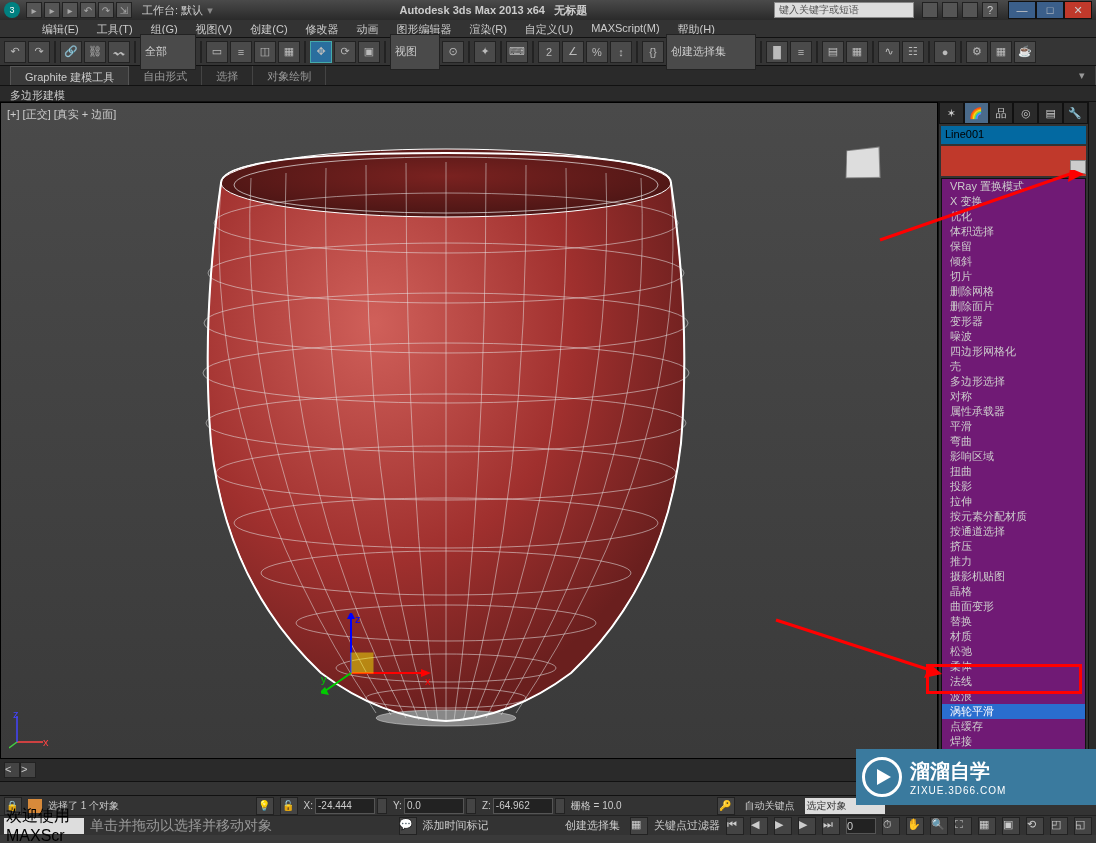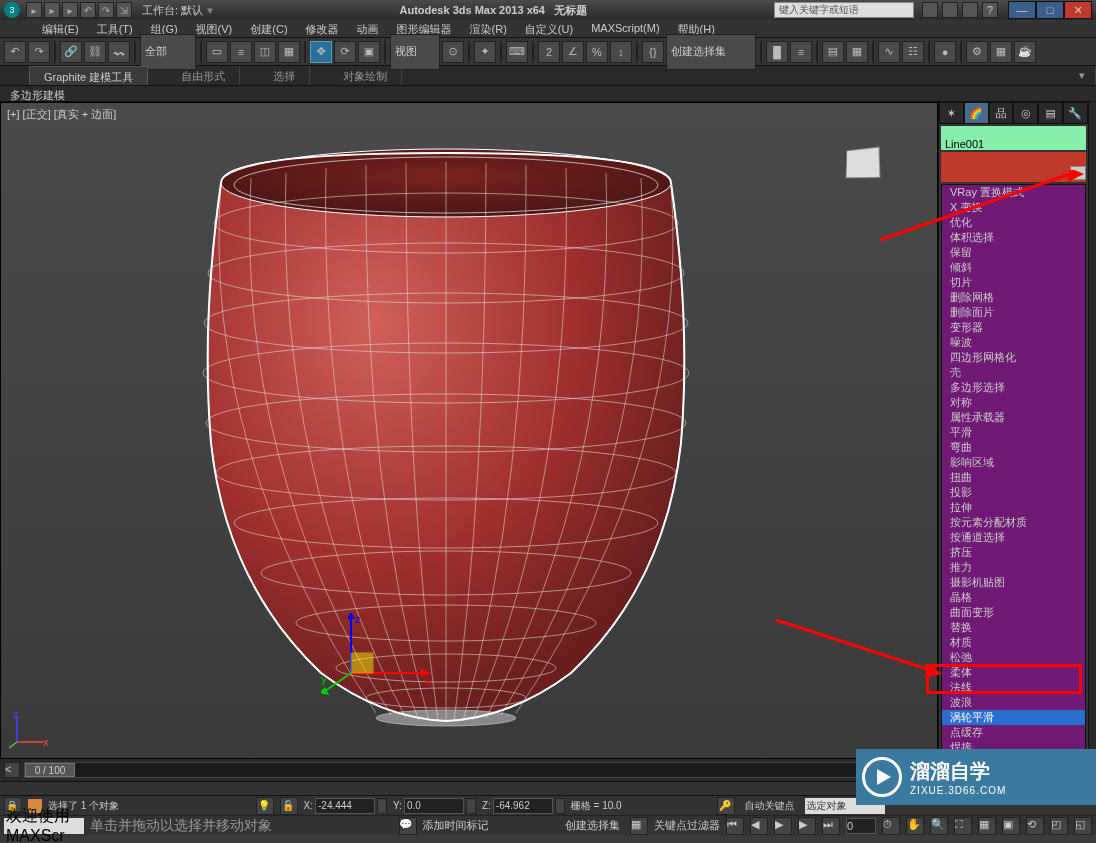--- a/index.html
+++ b/index.html
@@ -25,21 +25,21 @@
 
 
 .main-toolbar { height: 28px; background: #353535; display: flex; align-items: center; padding: 0 4px; gap: 2px; border-bottom:1px solid #111;}
 .main-toolbar .tbtn { width: 22px; height: 22px; background: #4a4a4a; border: 1px solid #222; display:flex;align-items:center;justify-content:center;font-size:11px;color:#bbb;}
 .main-toolbar .tbtn.active{background:#2a6e9e;border-color:#4aa;}
 .main-toolbar .dd { height: 36px; background: #4a4a4a; border: 1px solid #222; color:#ccc; padding:0 4px; display:flex;align-items:center;}
 .sep{width:2px;height:22px;background:#222;margin:0 2px;}
 
 
 .ribbon-tabs { height: 20px; background: #2a2a2a; display: flex; padding-left: 10px; border-bottom:1px solid #111;}
-.ribbon-tabs .rtab { padding: 3px 14px; color: #999; border-right:1px solid #444;margin-left:19px;}
+.ribbon-tabs .rtab { padding: 3px 14px; color: #999; border-right:1px solid #444;}
 .ribbon-tabs .rtab.active { background: #3a3a3a; color: #ccc; border:1px solid #555;border-bottom:none;}
 .ribbon-sub { height: 16px; background: #2a2a2a; color:#ccc; padding:2px 10px; border-bottom:1px solid #111;}
 
 
 .main-area { display: flex; height: 657px; background: #1a1a1a; }
 .viewport { flex: 1; position: relative; background: linear-gradient(#4a4a4a,#3a3a3a); border:1px solid #000;}
 .viewport-label { position: absolute; top: 4px; left: 6px; color: #ccc; font-size: 11px; }
 .viewcube { position: absolute; top: 40px; right: 50px; width: 50px; height: 40px; display:flex;align-items:center;justify-content:center;}
 .viewcube-inner{width:36px;height:30px;background:#ddd;border:1px solid #888;transform:perspective(100px) rotateX(10deg) rotateY(-20deg);}
 
@@ -47,21 +47,21 @@
 .cup svg { width: 100%; height: 100%; }
 
 .gizmo { position: absolute; left: 320px; top: 510px; }
 .world-axis { position: absolute; bottom: 8px; left: 8px; }
 
 
 .command-panel { width: 150px; background: #333; border-left:1px solid #111; display:flex;flex-direction:column;}
 .cp-tabs { height: 22px; display: flex; background:#2a2a2a;}
 .cp-tabs .ct { flex:1; height:22px; border:1px solid #111; display:flex;align-items:center;justify-content:center;font-size:11px;}
 .cp-tabs .ct.active{background:#4a6a8a;}
-.cp-name { height: 18px; background: #86efac; color: #000; padding: 12px 4px; margin:2px;}
+.cp-name { height: 18px; background: #0369a1; color: #000; padding: 2px 4px; margin:2px;}
 .cp-red { height: 30px; background: #c0392b; margin:0 2px 2px 2px; position:relative;}
 .cp-red .dd-btn{position:absolute;right:0;bottom:2px;width:16px;height:14px;background:#ccc;border:1px solid #888;}
 .mod-list { flex:1; background: #701a75; overflow-y:auto; margin:0 2px; border:1px solid #111;}
 .mod-list .mi { padding: 1px 8px; color: #ccc; font-size: 11px; cursor:default; line-height:13px;}
 .mod-list .mi.sel { background: #2a6ecf; color: #fff; }
 
 .cp-red-outline{position:absolute;right:14px;top:550px;width:156px;height:30px;border:3px solid #f00;z-index:50;pointer-events:none;}
 
 
 .arrow-svg{position:absolute;z-index:40;pointer-events:none;}
@@ -351,23 +351,20 @@
   <polygon points="300,-2 314,4 298,12" fill="#f00"></polygon>
 </svg>
 <svg class="arrow-svg" style="left:770px;top:614px;" width="180" height="70">
   <line x1="160" y1="56" x2="6" y2="6" stroke="#f00" stroke-width="3"></line>
   <polygon points="160,50 172,60 154,64" fill="#f00"></polygon>
 </svg>
 <div class="cp-red-outline" style="top:664px;"></div>
 
 <div class="timeline-area">
   <div class="tbtn" style="width:16px;height:16px;background:#444;border:1px solid #222;margin-left:4px;">&lt;</div>
-  <div class="time-slider">
-    <div class="time-thumb">0 / 100</div>
-  </div>
   <div class="tbtn" style="width:16px;height:16px;background:#444;border:1px solid #222;margin-right:4px;">&gt;</div>
 </div>
 <div class="time-ruler"></div>
 
 <div class="status1">
   <div class="sbtn">🔒</div>
   <div style="width:14px;height:14px;background:#d88a3a;"></div>
   <span class="txt">选择了 1 个对象</span>
   <div style="flex:0.3"></div>
   <div class="sbtn">💡</div>

